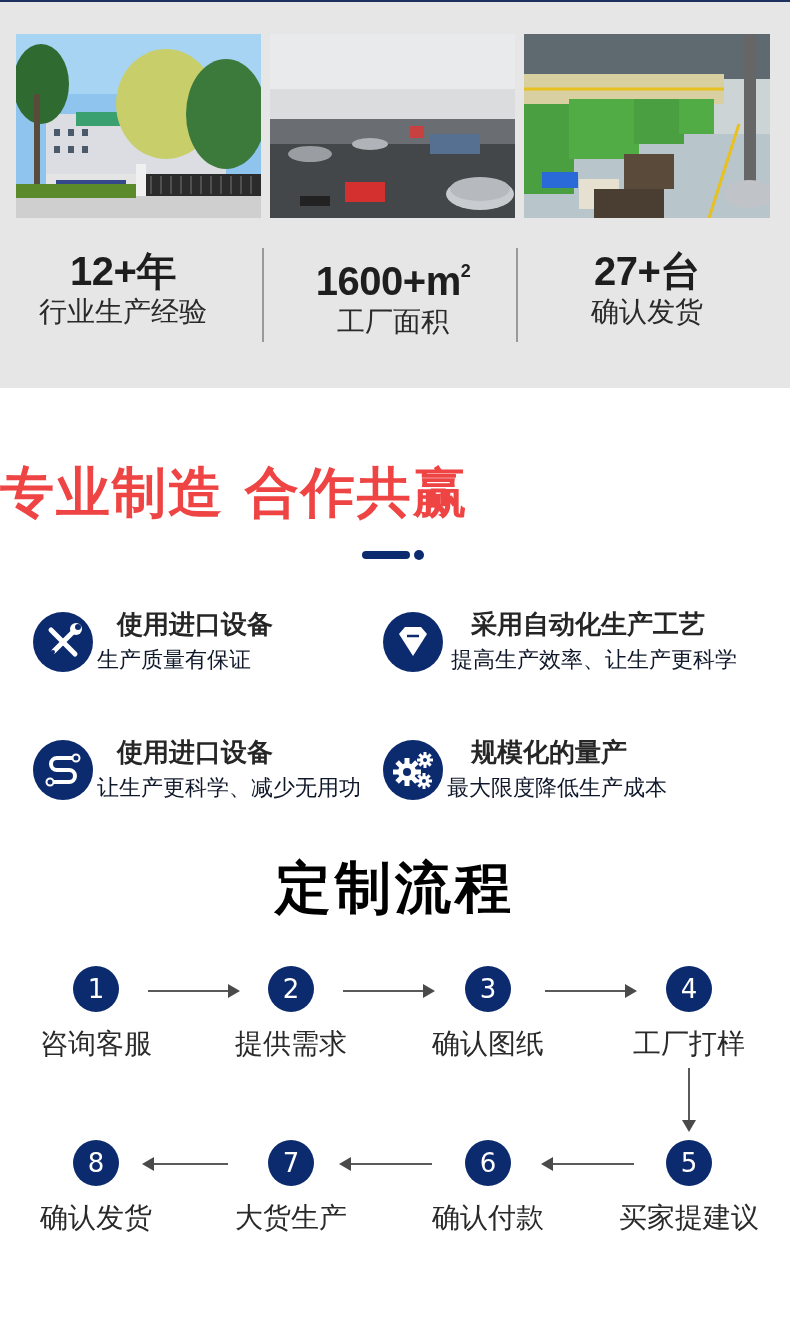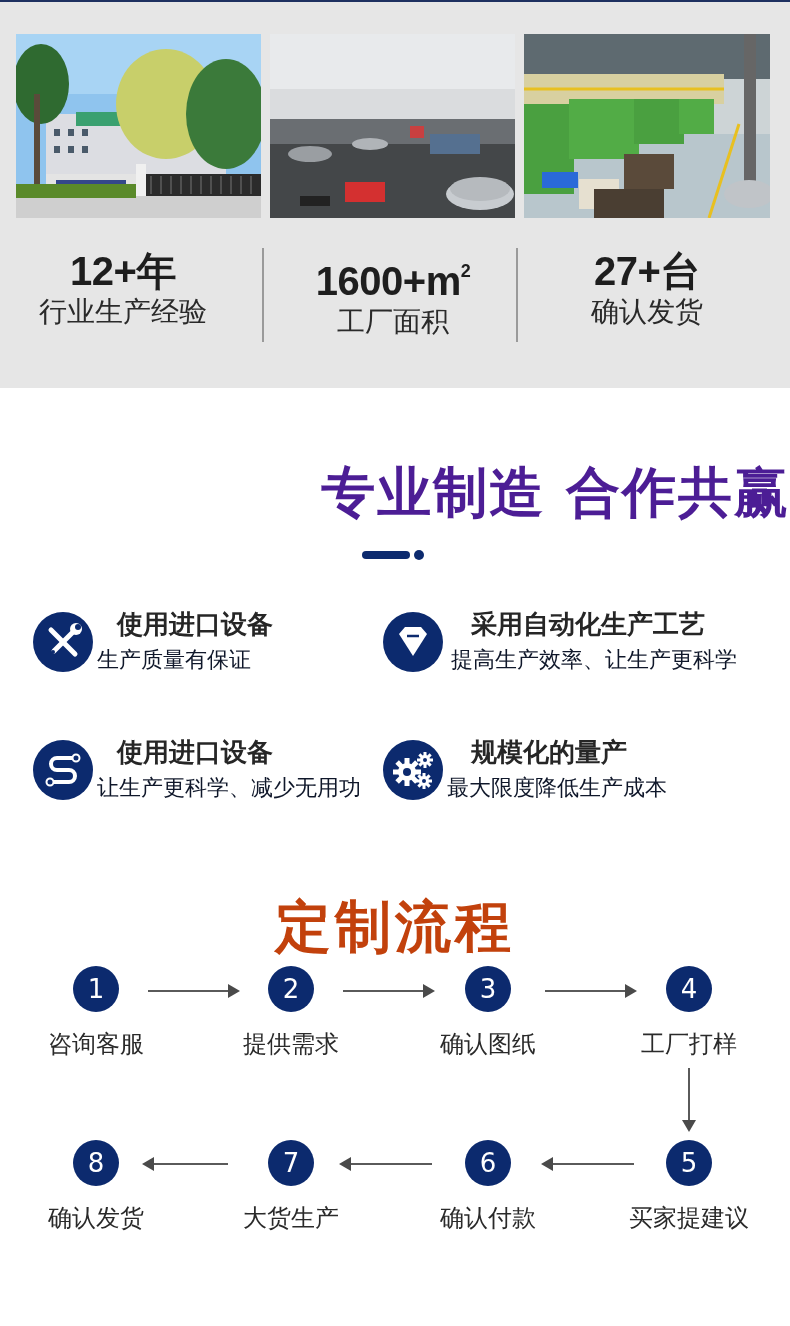--- a/index.html
+++ b/index.html
@@ -21,44 +21,44 @@
     .stat-1 { left: -2px; }
     .stat-2 { left: 268px; }
     .stat-3 { left: 522px; }
     .stat-value { font-family: "Liberation Sans", sans-serif; font-weight: bold; font-size: 40px; line-height: 46px; color: #1e1e1e; letter-spacing: -0.5px; }
     .stat-value sup { font-size: 18px; vertical-align: 18px; }
     .stat-label { font-size: 28px; line-height: 36px; color: #2a2a2a; margin-top: 0px; }
     .stat-divider { position: absolute; top: 248px; width: 2px; height: 94px; background: #9a9a9a; }
     .div-1 { left: 262px; }
     .div-2 { left: 516px; }
 
-    .headline { position: absolute; left: 0; top: 458px; width: 790px; text-align: right; font-weight: bold; font-size: 54px; line-height: 70px; color: #4c1d95; letter-spacing: 2px; }
+    .headline { position: absolute; left: 0; top: 458px; width: 790px; text-align: left; font-weight: bold; font-size: 54px; line-height: 70px; color: #ef4444; letter-spacing: 2px; }
     .headline-bar { position: absolute; left: 362px; top: 551px; width: 48px; height: 8px; border-radius: 4px; background: #0c2a6e; }
     .headline-dot { position: absolute; left: 414px; top: 550px; width: 10px; height: 10px; border-radius: 50%; background: #0c2a6e; }
 
     .feature { position: absolute; height: 70px; }
     .feature .icon { position: absolute; left: 0; top: 8px; width: 60px; height: 60px; border-radius: 50%; background: #0c2a6e; }
     .feature .icon svg { width: 60px; height: 60px; display: block; }
     .feature .f-title { position: absolute; top: 4px; white-space: nowrap; font-weight: bold; font-size: 26px; line-height: 32px; color: #262626; margin-left: 20px; }
     .feature .f-sub { position: absolute; top: 42px; white-space: nowrap; font-size: 22px; line-height: 28px; color: #0f172a; }
     .feat-1 { left: 33px; top: 604px; }
     .feat-2 { left: 383px; top: 604px; }
     .feat-3 { left: 33px; top: 732px; }
     .feat-4 { left: 383px; top: 732px; }
     .feat-1 .f-title, .feat-1 .f-sub { left: 64px; }
     .feat-2 .f-title, .feat-2 .f-sub { left: 68px; text-align: center; }
     .feat-3 .f-title, .feat-3 .f-sub { left: 64px; }
     .feat-4 .f-title { left: 68px; }
     .feat-4 .f-sub { left: 64px; }
 
-    .process-title { position: absolute; left: 0; top: 852px; width: 790px; text-align: center; font-weight: bold; font-size: 56px; line-height: 72px; color: #c2410c; letter-spacing: 4px; margin-top: 39px; }
+    .process-title { position: absolute; left: 0; top: 852px; width: 790px; text-align: center; font-weight: bold; font-size: 56px; line-height: 72px; color: #000000; letter-spacing: 4px; }
 
     .step { position: absolute; width: 160px; text-align: center; }
     .step .num { width: 46px; height: 46px; margin: 0 auto; border-radius: 50%; background: #0c2a6e; color: #fff; font-family: "DejaVu Sans", sans-serif; font-size: 26px; line-height: 46px; text-align: center; }
-    .step .lbl { margin-top: 12px; font-size: 24px; line-height: 40px; color: #2a2a2a; white-space: nowrap; }
+    .step .lbl { margin-top: 12px; font-size: 28px; line-height: 40px; color: #2a2a2a; white-space: nowrap; }
 
     .arrow-h { position: absolute; height: 2px; background: #5a5a5a; }
     .arrow-h.right::after { content: ""; position: absolute; right: -2px; top: -6px; border-left: 12px solid #4a4a4a; border-top: 7px solid transparent; border-bottom: 7px solid transparent; }
     .arrow-h.left::before { content: ""; position: absolute; left: -2px; top: -6px; border-right: 12px solid #4a4a4a; border-top: 7px solid transparent; border-bottom: 7px solid transparent; }
     .arrow-v { position: absolute; width: 2px; background: #5a5a5a; }
     .arrow-v::after { content: ""; position: absolute; left: -6px; bottom: -2px; border-top: 12px solid #4a4a4a; border-left: 7px solid transparent; border-right: 7px solid transparent; }
   </style>
 </head>
 <body>
 

